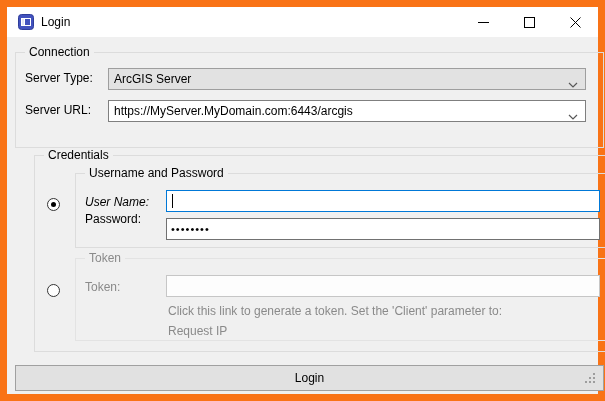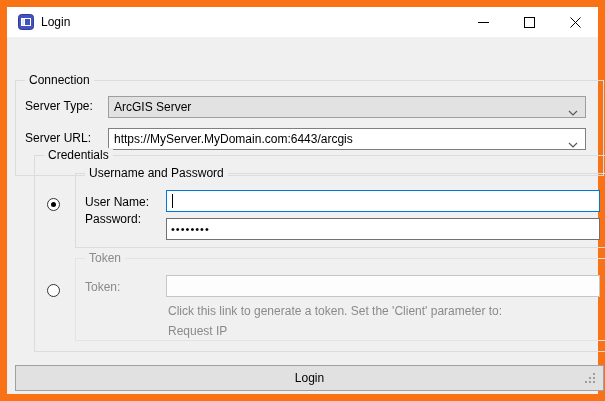--- a/index.html
+++ b/index.html
@@ -129,21 +129,21 @@
         <span>
           <svg width="11" height="11" viewBox="0 0 11 11">
               <line x1="0.5" y1="0.5" x2="10.5" y2="10.5" stroke="#000" stroke-width="1"></line>
               <line x1="10.5" y1="0.5" x2="0.5" y2="10.5" stroke="#000" stroke-width="1"></line>
             </svg>
         </span>
       </div>
     </div>
   </div>
 
-  <div class="groupbox" style="left:8px; top:45px; width:589px; height:96px;margin-top:28px;">
+  <div class="groupbox" style="left:8px; top:45px; width:589px; height:96px;">
     <span class="legend">Connection</span>
 
     <span class="field-label" style="left:9px; top:18px;">Server Type:</span>
     <div class="combo gray" style="left:92px; top:15px; width:478px;">
       <span>ArcGIS Server</span>
       <span class="chev">
         <svg width="10" height="6" viewBox="0 0 10 6">
             <polyline points="1,1 5,5 9,1" fill="none" stroke="#585858" stroke-width="1.2"></polyline>
           </svg>
       </span>
@@ -162,21 +162,21 @@
   </div>
 
   <div class="groupbox" style="left:8px; top:148px; width:589px; height:197px;margin-left:19px;">
     <span class="legend">Credentials</span>
 
     <span class="radio checked" style="left:12px; top:42px;"></span>
 
     <div class="groupbox" style="left:40px; top:17px; width:533px; height:75px;">
       <span class="legend">Username and Password</span>
 
-      <span class="field-label" style="left:9px; top:21px;">User Name:</span>
+      <span class="field-label" style="left:9px; top:21px;font-style:italic;">User Name:</span>
       <div class="textbox focused" style="left:90px; top:16px; width:434px;">
         <span></span>
         <span class="caret"></span>
       </div>
 
       <span class="field-label" style="left:9px; top:38px;">Password:</span>
       <div class="textbox" style="left:90px; top:44px; width:434px;">
         <span class="pw-dots">••••••••</span>
       </div>
     </div>

